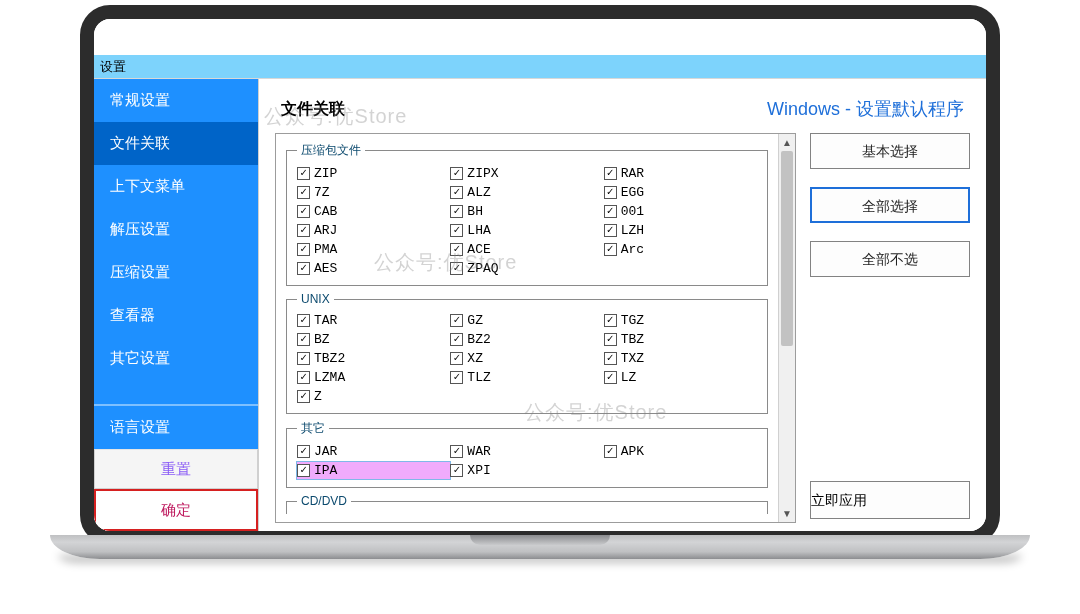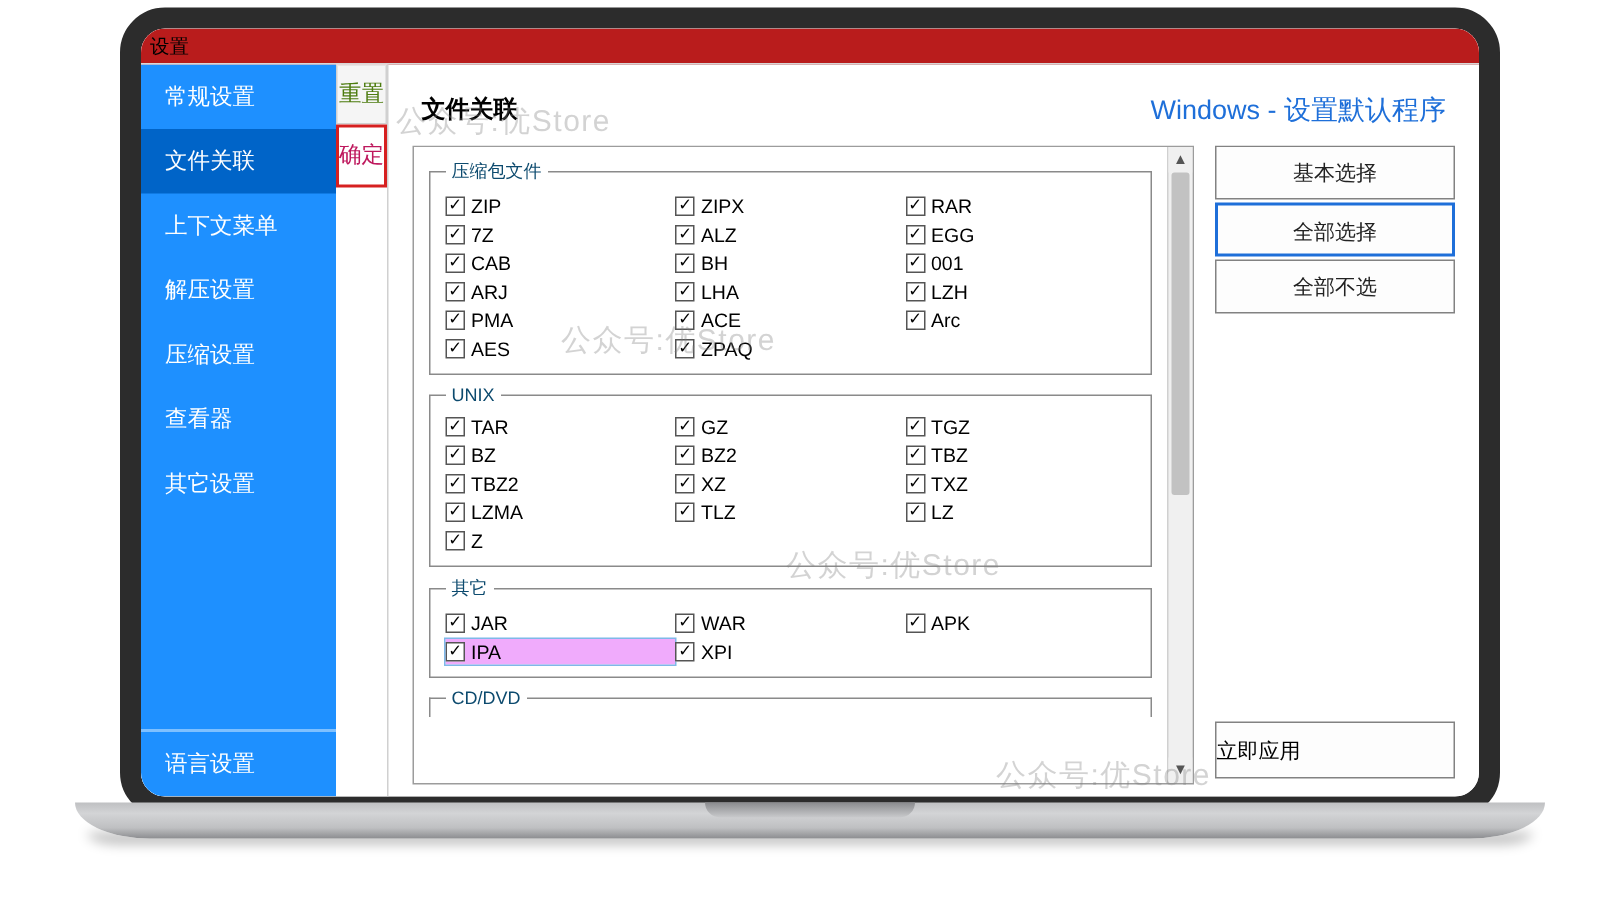--- a/index.html
+++ b/index.html
@@ -52,36 +52,38 @@
   }
 
   
   .titlebar {
     height: 24px;
     line-height: 24px;
     padding-left: 6px;
     font-size: 13px;
     border-bottom: 1px solid #d8d8d8;
     color: #000;
-    background: #b91c1c;
+    background: #7dd3fc;
     flex: 0 0 auto;
+    margin-top: 36px;
   }
 
   
   .app-body {
     flex: 1 1 auto;
     display: flex;
     overflow: hidden;
     position: relative;
   }
 
   
   .sidebar {
     width: 165px;
     display: flex;
+    flex-direction: column;
     background: #fff;
     border-right: 1px solid #d0d0d0;
   }
   .sidebar-nav {
     flex: 1 1 auto;
     background: #1e90ff;
     display: flex;
     flex-direction: column;
   }
   .sidebar-item {
@@ -103,21 +105,21 @@
   .side-btn {
     display: block;
     width: 100%;
     height: 40px;
     line-height: 38px;
     text-align: center;
     background: #f5f5f5;
     border: 1px solid #d0d0d0;
     border-top-color: #e6e6e6;
     font-size: 15px;
-    color: #4d7c0f;
+    color: #8b5cf6;
     cursor: pointer;
   }
   .side-btn.primary {
     border: 2px solid #d62020;
     background: #fff;
     color: #be185d;
     font-weight: normal;
     height: 42px;
     line-height: 38px;
   }
@@ -212,20 +214,21 @@
   }
 
   .cols {
     display: flex;
   }
   .col {
     flex: 1 1 0;
     display: flex;
     flex-direction: column;
     gap: 2px;
+    font-family: Liberation Mono, monospace;
   }
   .chk {
     display: flex;
     align-items: center;
     gap: 4px;
     padding: 1px 0;
     font-size: 13px;
     color: #000;
     cursor: pointer;
     white-space: nowrap;
@@ -247,21 +250,21 @@
     content: '✓';
     font-size: 11px;
     line-height: 11px;
     color: #000;
   }
 
   .right-buttons {
     width: 160px;
     display: flex;
     flex-direction: column;
-    gap: 2px;
+    gap: 18px;
   }
   .rbtn {
     height: 36px;
     line-height: 34px;
     text-align: center;
     border: 1px solid #828282;
     background: #fdfdfd;
     font-size: 14px;
     color: #222;
     cursor: pointer;

